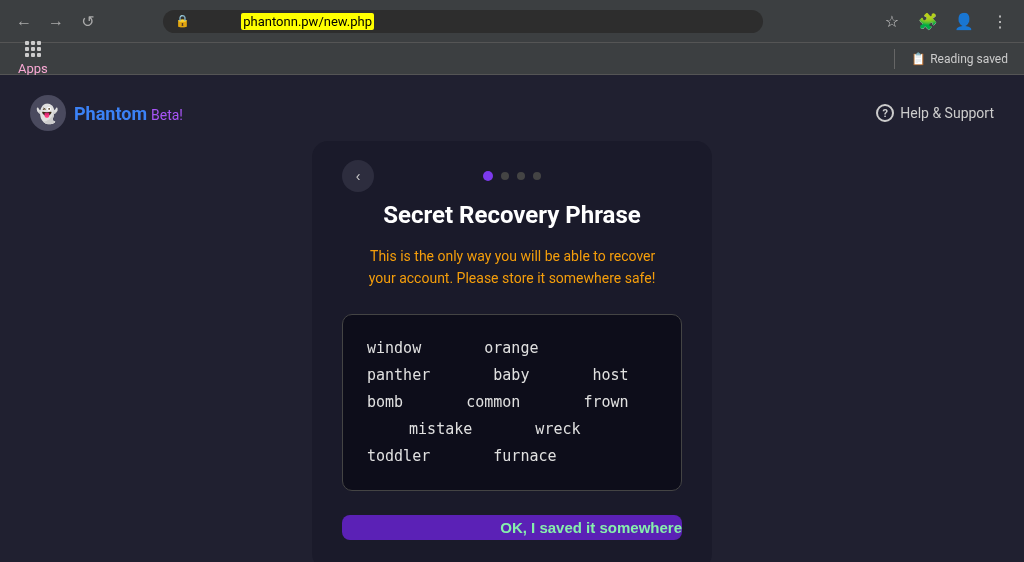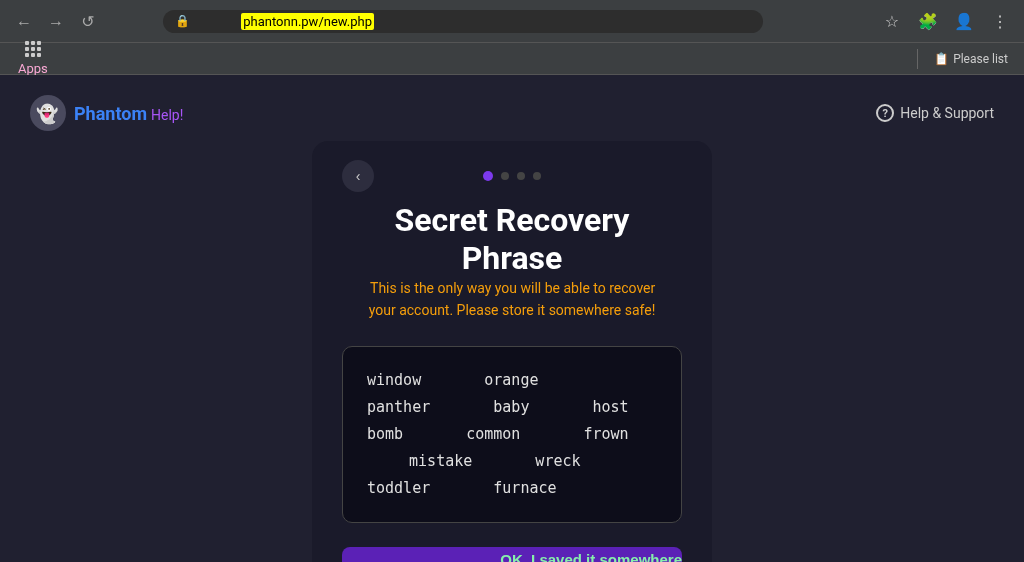--- a/index.html
+++ b/index.html
@@ -278,23 +278,24 @@
     }
 
     .dot.active {
       background: #7c3aed;
       width: 10px;
       height: 10px;
     }
 
     .card-title {
       color: #fff;
-      font-size: 32px;
+      font-size: 24px;
       font-weight: bold;
       text-align: center;
+      margin-bottom: 16px;
     }
 
     .card-subtitle {
       color: #f59e0b;
       font-size: 14px;
       text-align: right;
       line-height: 1.6;
       margin-bottom: 24px;
     }
 
@@ -366,33 +367,33 @@
           <span></span>
         <span></span>
           <span></span>
           <span></span>
       </div>
       <span>Apps</span>
     </div>
     <div class="reading-list-divider"></div>
     <div class="reading-list-btn">
       <span>📋</span>
-      <span>Please list</span>
+      <span>Reading saved</span>
     </div>
   </div>
 </div>
 
 <div class="page-content">
   <div class="page-header">
     <div class="phantom-logo">
       <div class="phantom-icon">
         <span>👻</span>
       </div>
       <span>
-        <span class="phantom-name">Phantom</span><span class="phantom-beta">Help!</span>
+        <span class="phantom-name">Phantom</span><span class="phantom-beta">Beta!</span>
       </span>
     </div>
 
     <div class="help-support">
       <div class="help-icon">?</div>
       <span>Help &amp; Support</span>
     </div>
   </div>
 
   <div class="card">

